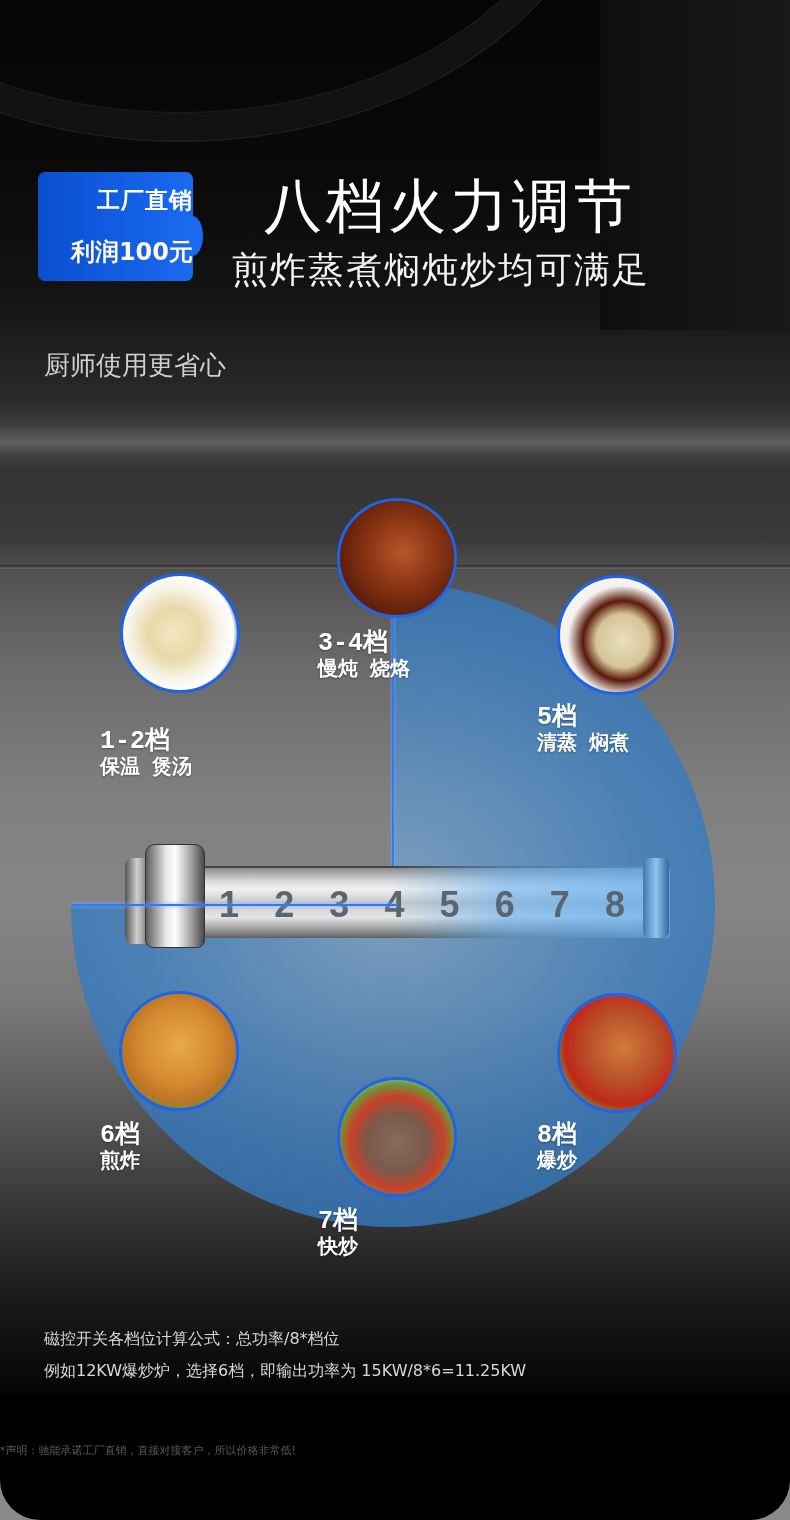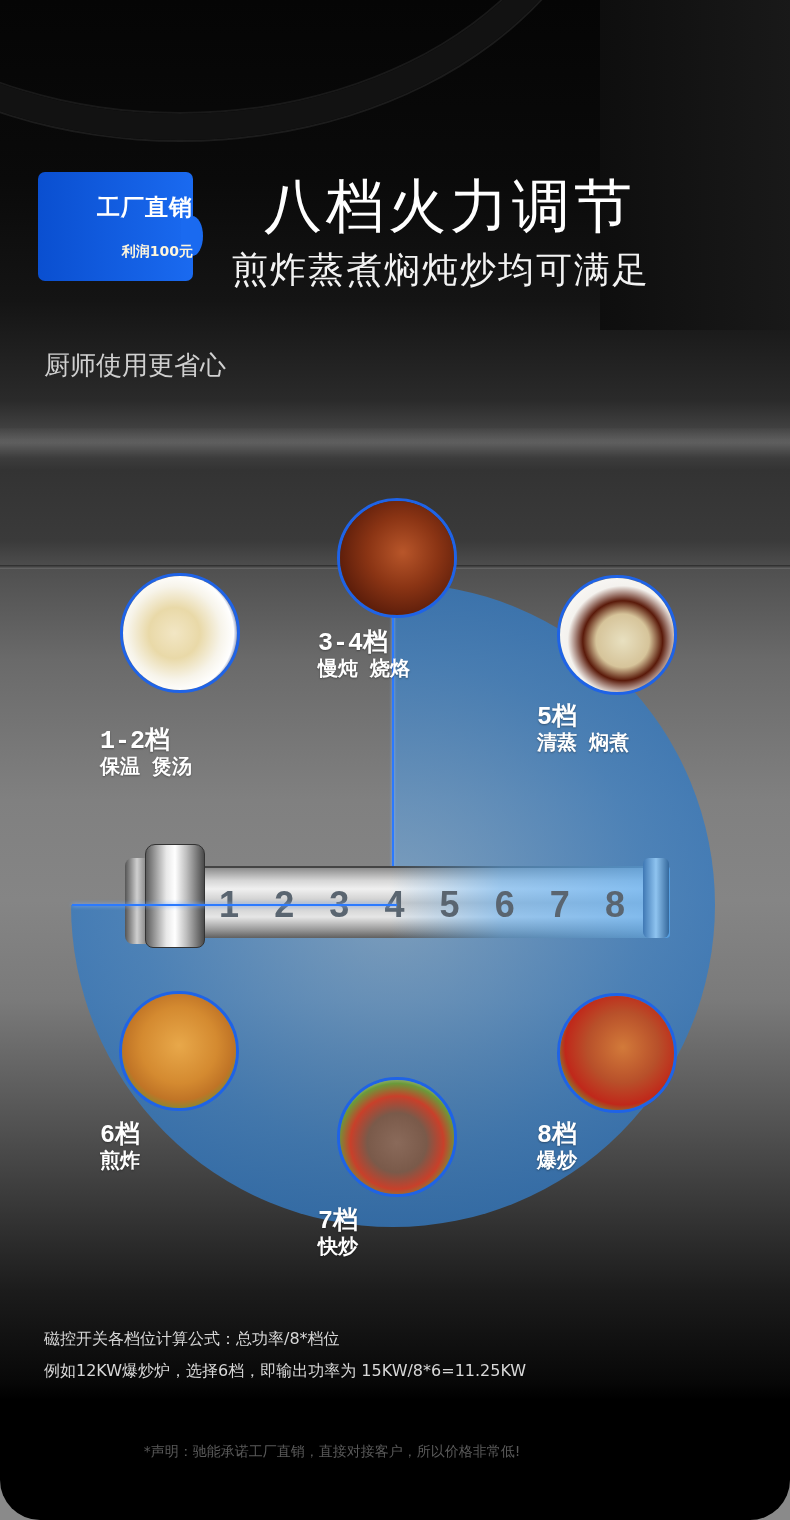--- a/index.html
+++ b/index.html
@@ -41,21 +41,21 @@
     position: absolute; left: 38px; top: 172px; width: 155px; height: 109px;
     border-radius: 7px;
     background: linear-gradient(90deg, #0a4fd0, #1a6af0);
     display: flex; flex-direction: column; align-items: flex-end; justify-content: center;
   }
   .badge::after {
     content: ""; position: absolute; right: -10px; top: 44px; width: 22px; height: 40px;
     background: #1a6af0; border-radius: 0 50% 50% 0 / 0 50% 50% 0;
   }
   .badge-line1 { color: #fff; font-size: 23px; font-weight: bold; letter-spacing: 1px; position: relative; z-index: 1; }
-  .badge-line2 { color: #fff6dc; font-size: 14px; font-weight: bold; margin-top: 20px; position: relative; z-index: 1; }
+  .badge-line2 { color: #fff6dc; font-size: 24px; font-weight: bold; margin-top: 20px; position: relative; z-index: 1; }
 
   .title {
     position: absolute; left: 232px; top: 172px;
     color: #fff; font-size: 58px; font-weight: normal; letter-spacing: 4px; line-height: 68px; margin-left: 32px;
   }
   .subtitle {
     position: absolute; left: 232px; top: 248px;
     color: #f2f2f2; font-size: 36px; letter-spacing: 2px; line-height: 44px;
   }
   .desc {
@@ -117,22 +117,22 @@
     position: absolute; width: 160px; text-align: left; color: #fff;
     font-weight: bold; text-shadow: 0 1px 2px rgba(0,0,0,0.35); font-family: Liberation Mono, monospace;
   }
   .lbl .g { font-size: 25px; line-height: 28px; display: block; }
   .lbl .d { font-size: 20px; line-height: 24px; display: block; }
 
   .formula {
     position: absolute; left: 44px; top: 1323px; color: #d8d8d8; font-size: 16px; line-height: 32px;
   }
   .footer {
-    position: absolute; left: 0; top: 1443px; width: 664px; text-align: center;
-    color: #5a5a5a; font-size: 14px;
+    position: absolute; left: 0; top: 1443px; width: 664px; text-align: left;
+    color: #5a5a5a; font-size: 11px;
   }
 </style>
 </head>
 <body>
 
 <div class="page">
   <div class="bg-ring"></div>
   <div class="bg-ring2"></div>
   <div class="bg-band2"></div>
   <div class="bg-band"></div>

